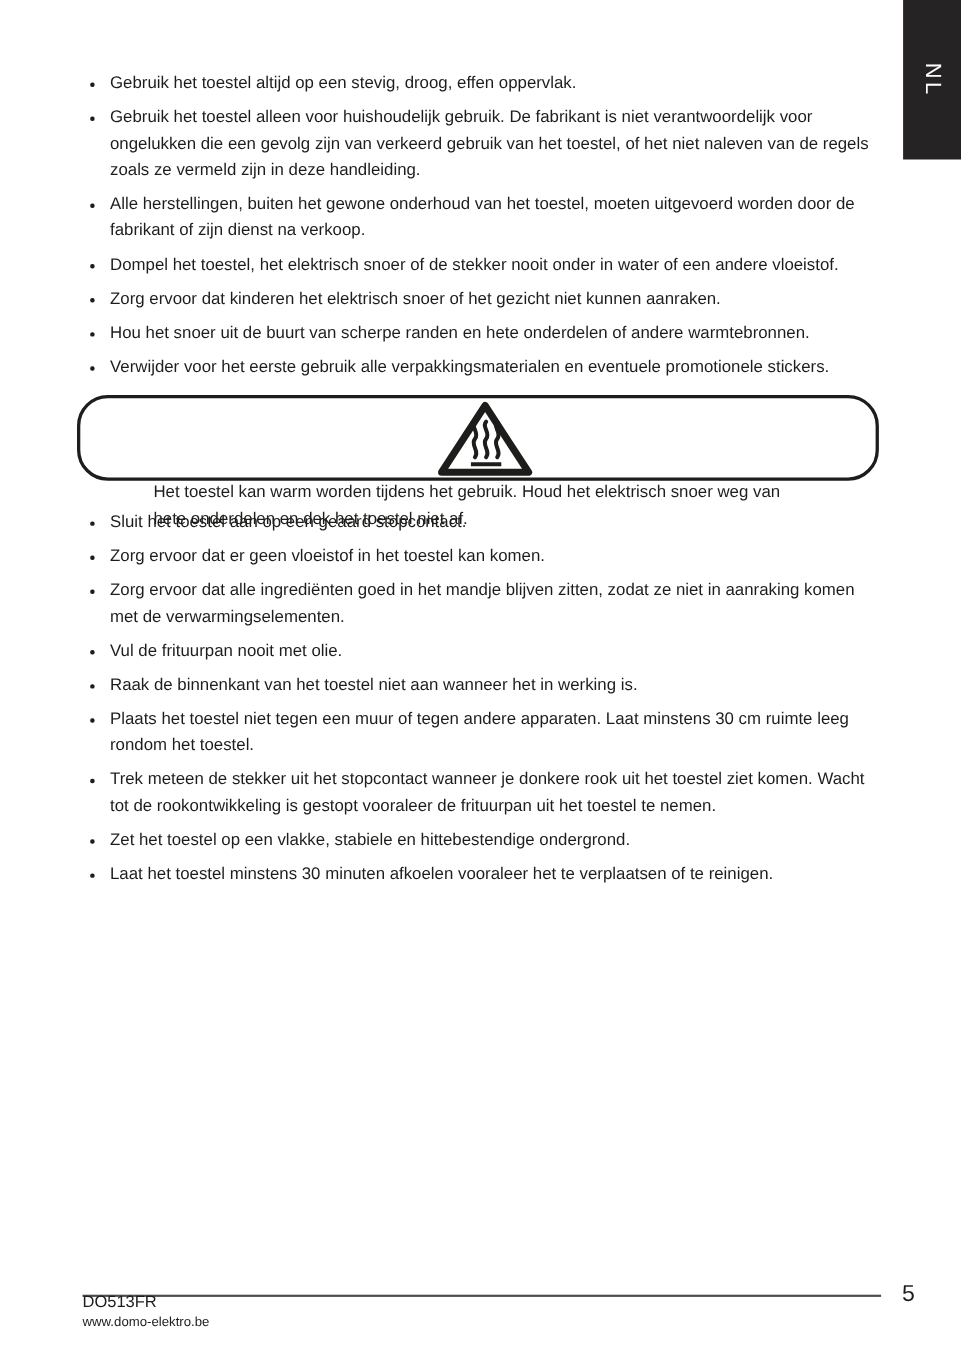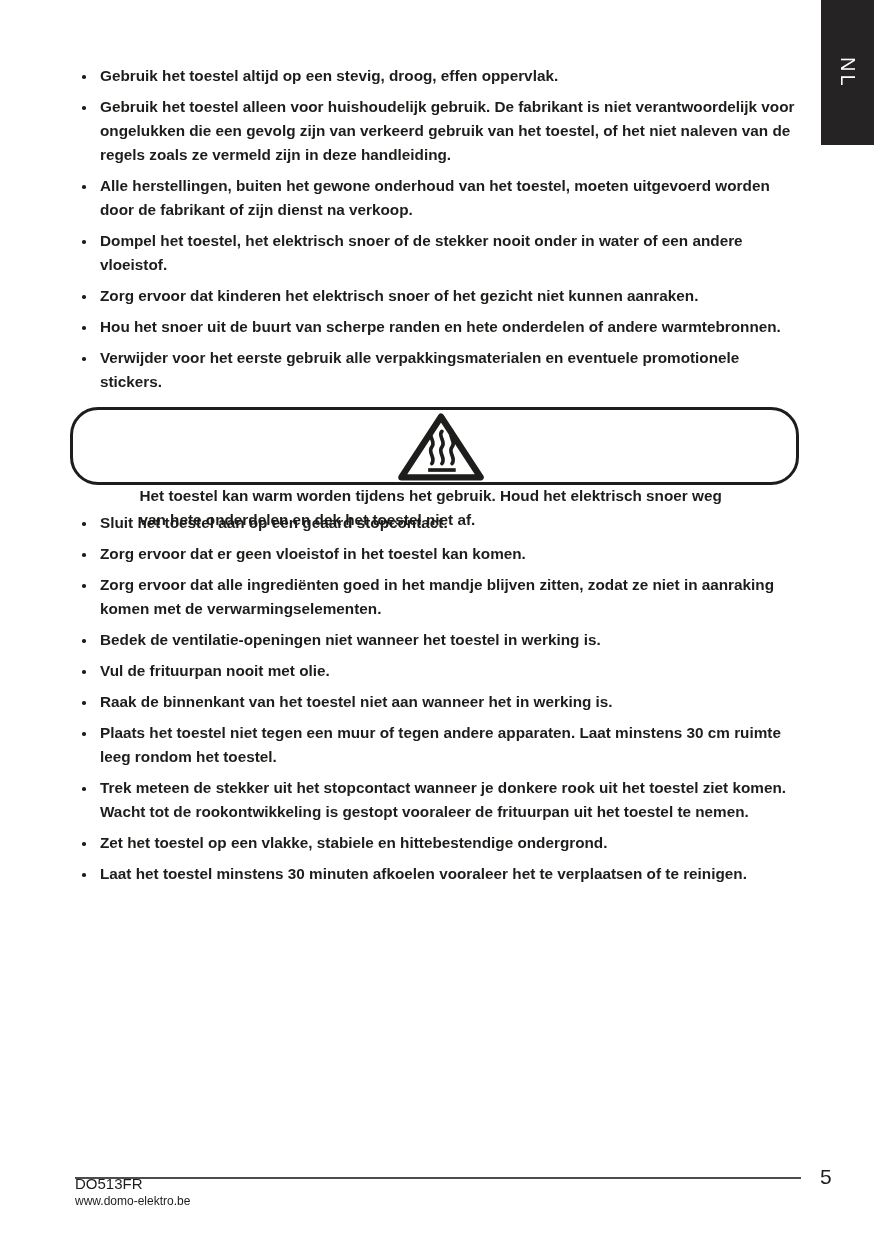--- a/index.html
+++ b/index.html
@@ -33,21 +33,20 @@
     letter-spacing: 3px;
     line-height: 1;
   }
 
   
   .content {
     position: absolute;
     top: 64px;
     left: 75px;
     width: 727px;
-    font-weight: bold;
   }
   ul.bullets {
     list-style: none;
     margin: 0;
     padding: 0;
   }
   ul.bullets li {
     position: relative;
     padding-left: 25px;
     font-size: 15.3px;
@@ -155,21 +154,20 @@
           <line x1="36" y1="65" x2="66" y2="65" stroke="#1d1d1b" stroke-width="4"></line>
         </svg>
       </span>
       <span class="warning-text">Het toestel kan warm worden tijdens het gebruik. Houd het elektrisch snoer weg van hete onderdelen en dek het toestel niet af.</span>
     </div>
 
     <ul class="bullets">
       <li>Sluit het toestel aan op een geaard stopcontact.</li>
       <li>Zorg ervoor dat er geen vloeistof in het toestel kan komen.</li>
       <li>Zorg ervoor dat alle ingrediënten goed in het mandje blijven zitten, zodat ze niet in aanraking komen met de verwarmingselementen.</li>
-      <li>Bedek de ventilatie-openingen niet wanneer het toestel in werking is.</li>
       <li>Vul de frituurpan nooit met olie.</li>
       <li>Raak de binnenkant van het toestel niet aan wanneer het in werking is.</li>
       <li>Plaats het toestel niet tegen een muur of tegen andere apparaten. Laat minstens 30 cm ruimte leeg rondom het toestel.</li>
       <li>Trek meteen de stekker uit het stopcontact wanneer je donkere rook uit het toestel ziet komen. Wacht tot de rookontwikkeling is gestopt vooraleer de frituurpan uit het toestel te nemen.</li>
       <li>Zet het toestel op een vlakke, stabiele en hittebestendige ondergrond.</li>
       <li>Laat het toestel minstens 30 minuten afkoelen vooraleer het te verplaatsen of te reinigen.</li>
     </ul>
 
   </div>
 

